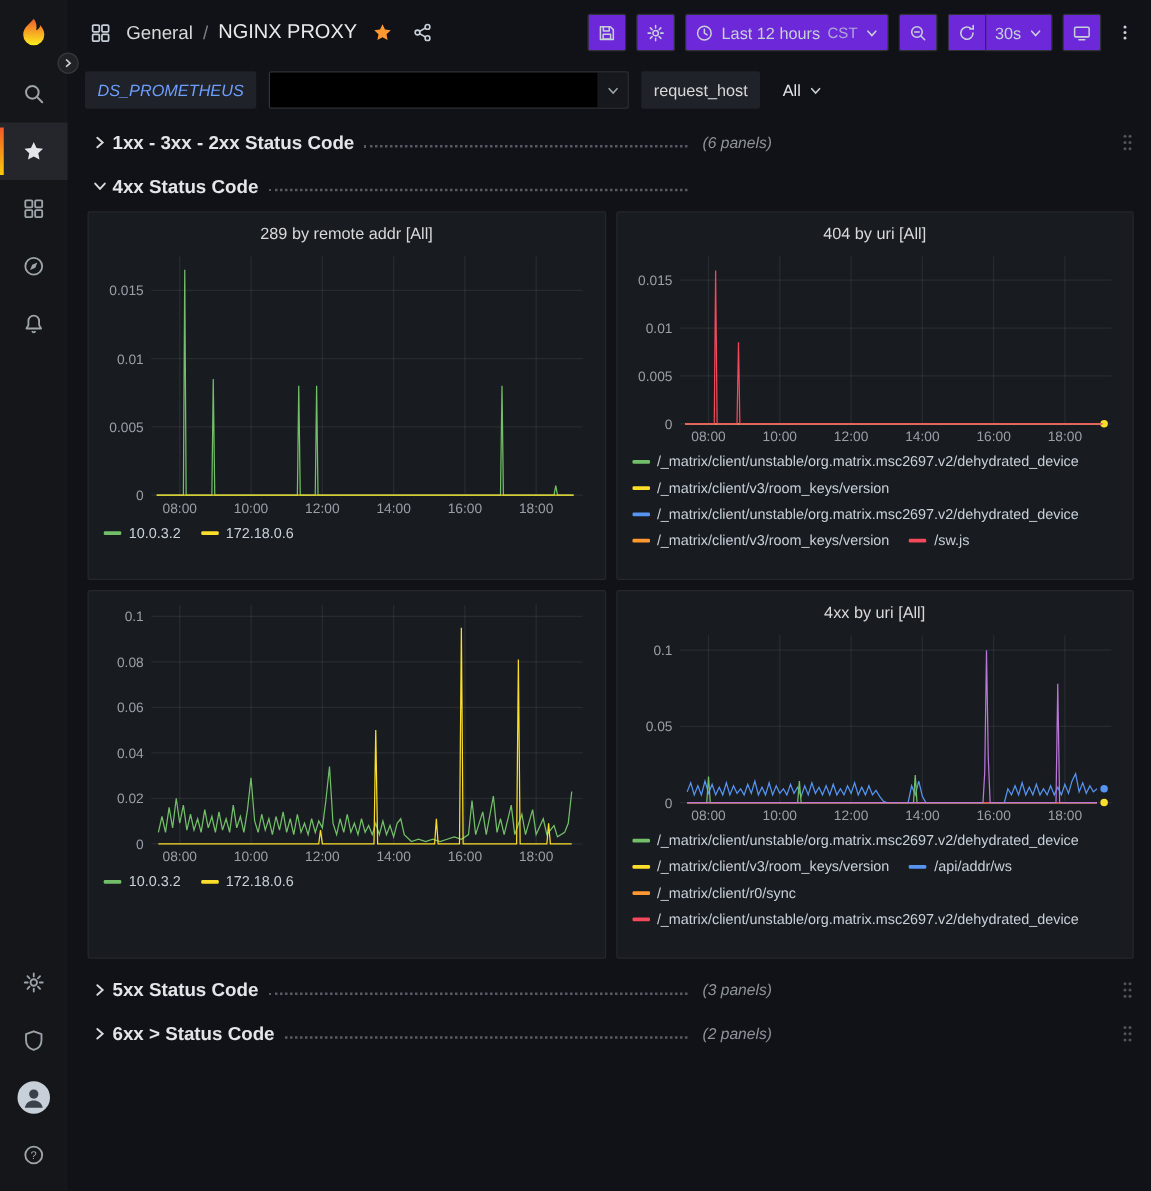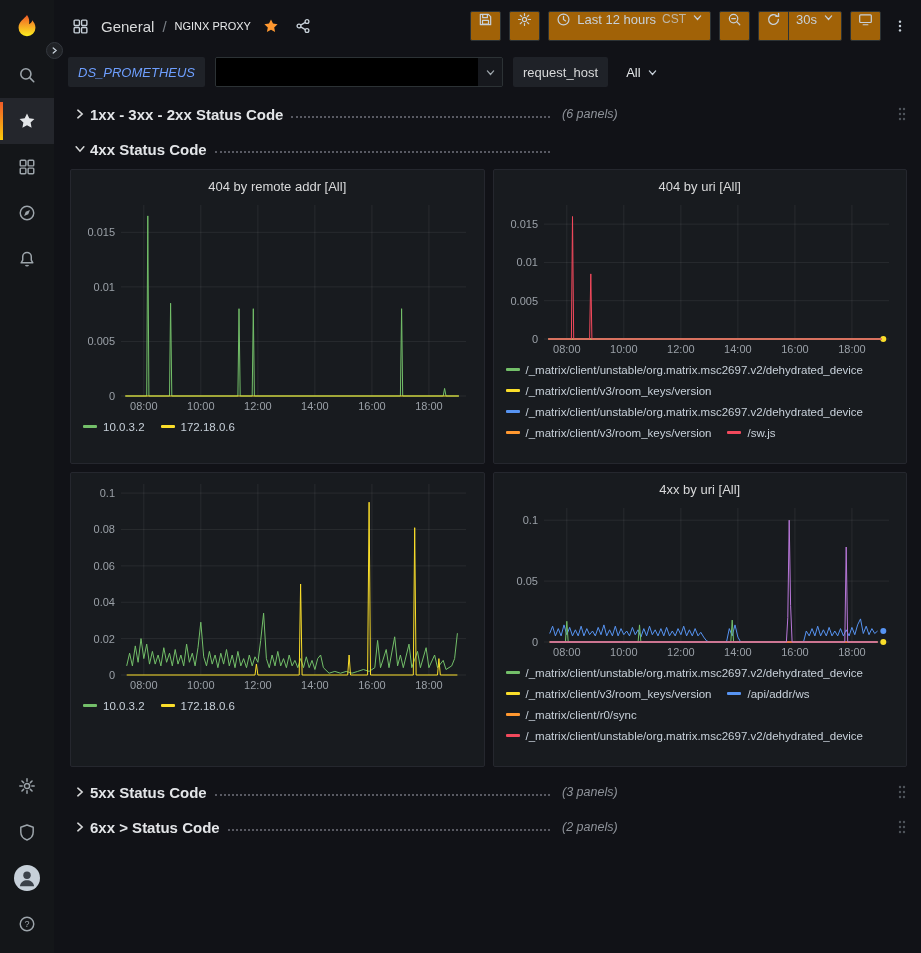--- a/index.html
+++ b/index.html
@@ -39,26 +39,26 @@
   }
   
   .main { margin-left:54px; height:100%; display:flex; flex-direction:column; }
   .topbar {
     height:52px; display:flex; align-items:center; padding:0 10px 0 14px; gap:8px;
     flex:none;
   }
   .tb-left { display:flex; align-items:center; gap:8px; min-width:0; }
   .crumb-section { font-size:15px; color:#d8d9da; cursor:pointer; }
   .crumb-sep { color:#7b8087; font-size:15px; }
-  .crumb-title { font-size:11px; color:#e9eaeb; cursor:pointer; }
+  .crumb-title { font-size:16px; color:#e9eaeb; cursor:pointer; }
   .icon-btn { background:none; border:none; cursor:pointer; padding:4px; display:flex; align-items:center; }
   .tb-right { margin-left:auto; display:flex; align-items:center; gap:8px; }
   .tbtn {
-    height:30px; min-width:30px; padding:0 7px; display:inline-flex; gap:6px;
-    background:#a16207; border:1px solid #2c3235; border-radius:2px; color:#c7d0d9;
+    height:30px; min-width:30px; padding:0 7px; display:inline-flex; align-items:center; gap:6px;
+    background:#6d28d9; border:1px solid #2c3235; border-radius:2px; color:#c7d0d9;
     font-size:13px; cursor:pointer; font-family:inherit;
   }
   .tbtn .tz { opacity:.75; font-size:12px; }
   .btn-group { display:flex; }
   .btn-group .tbtn:first-child { border-right:none; border-radius:2px 0 0 2px; }
   .btn-group .tbtn:last-child { border-radius:0 2px 2px 0; }
   .kebab-btn { background:none; border:none; cursor:pointer; padding:2px 4px; }
   
   .subnav { height:40px; flex:none; display:flex; align-items:center; gap:10px; padding:0 14px; }
   .var-chip {
@@ -333,21 +333,21 @@
         </span>
         <span class="row-title">4xx Status Code</span>
         <span class="row-leader"></span>
       </div>
       <span class="row-count"></span>
     </div>
 
     <div class="panels-grid">
 
       <section class="panel">
-        <header class="panel-title">404 by remote addr [All]</header>
+        <header class="panel-title">289 by remote addr [All]</header>
         <div class="chart" style="height: 215px;">
             <svg width="393" height="215" viewBox="0 0 393 215">
               <line x1="40" y1="197" x2="385" y2="197" stroke="rgba(255,255,255,0.07)"></line>
               <text class="tick" x="34" y="201" text-anchor="end">0</text>
               <line x1="40" y1="142.42857142857144" x2="385" y2="142.42857142857144" stroke="rgba(255,255,255,0.07)"></line>
               <text class="tick" x="34" y="146.42857142857144" text-anchor="end">0.005</text>
               <line x1="40" y1="87.85714285714286" x2="385" y2="87.85714285714286" stroke="rgba(255,255,255,0.07)"></line>
               <text class="tick" x="34" y="91.85714285714286" text-anchor="end">0.01</text>
               <line x1="40" y1="33.28571428571432" x2="385" y2="33.28571428571432" stroke="rgba(255,255,255,0.07)"></line>
               <text class="tick" x="34" y="37.28571428571432" text-anchor="end">0.015</text>

